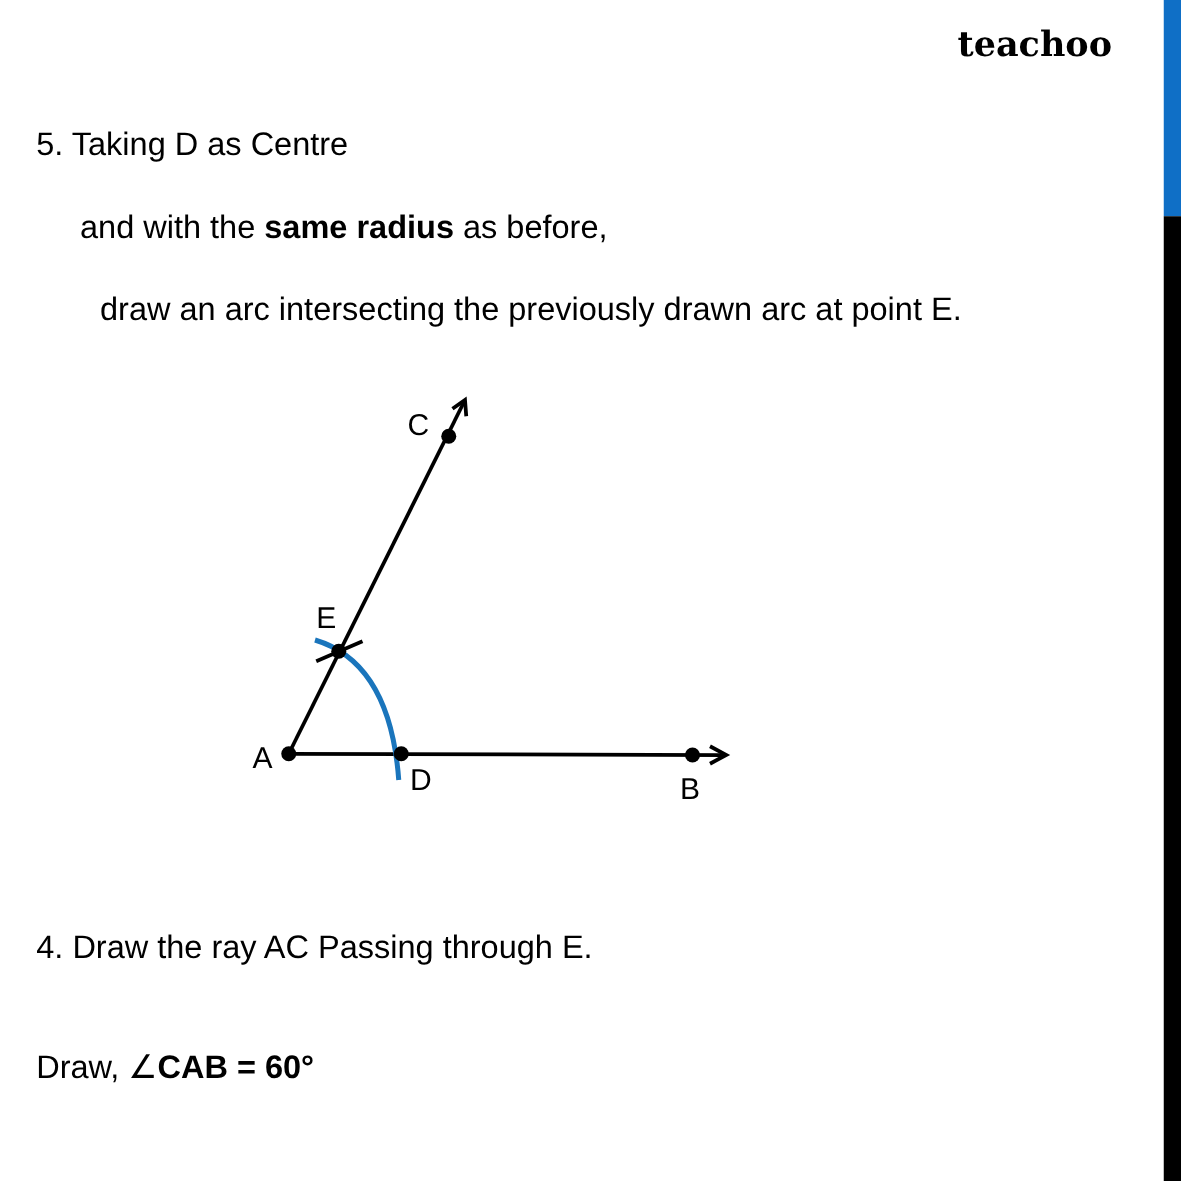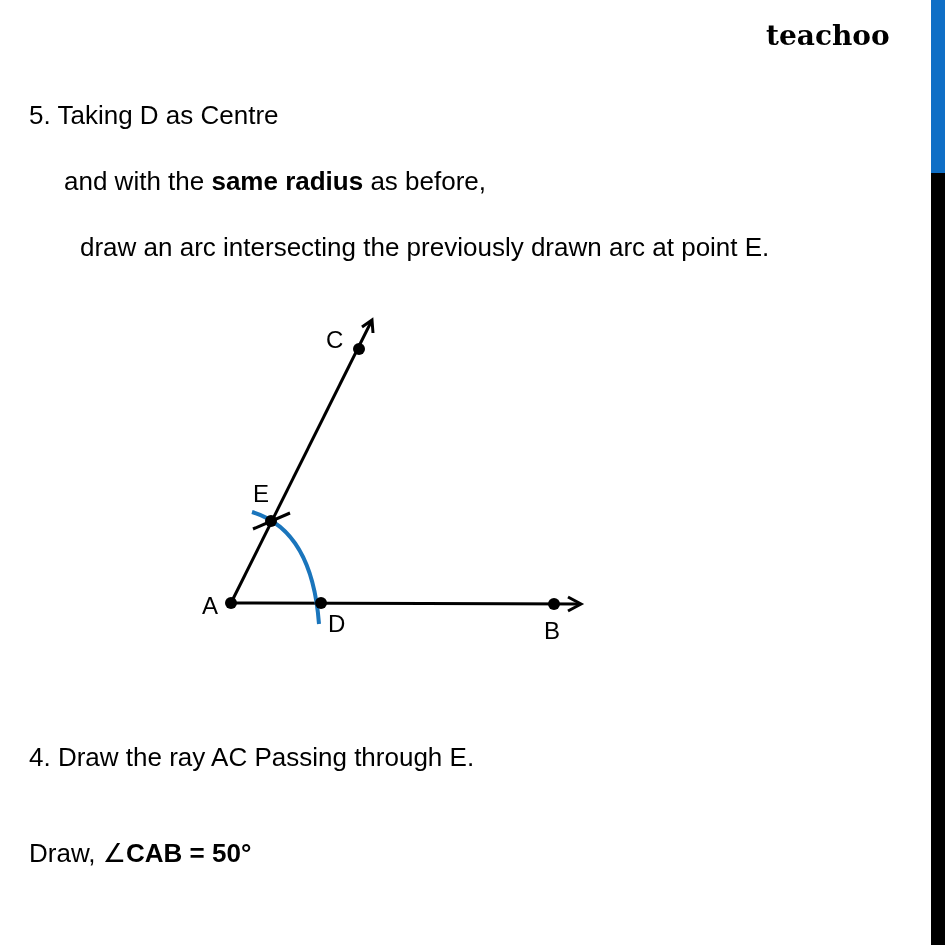--- a/index.html
+++ b/index.html
@@ -67,13 +67,13 @@
   <circle cx="359" cy="349" r="6" fill="#000"></circle>
 
   <text class="lbl" x="202" y="614">A</text>
   <text class="lbl" x="328" y="632">D</text>
   <text class="lbl" x="544" y="639">B</text>
   <text class="lbl" x="253" y="502">E</text>
   <text class="lbl" x="326" y="348">C</text>
 </svg>
 
 <div class="line l4">4. Draw the ray AC Passing through E.</div>
-<div class="line l5"><span>Draw, </span><span>∠</span><b>CAB = 50°</b></div>
+<div class="line l5"><span>Draw, </span><span>∠</span><b>CAB = 60°</b></div>
 
 </body></html>

